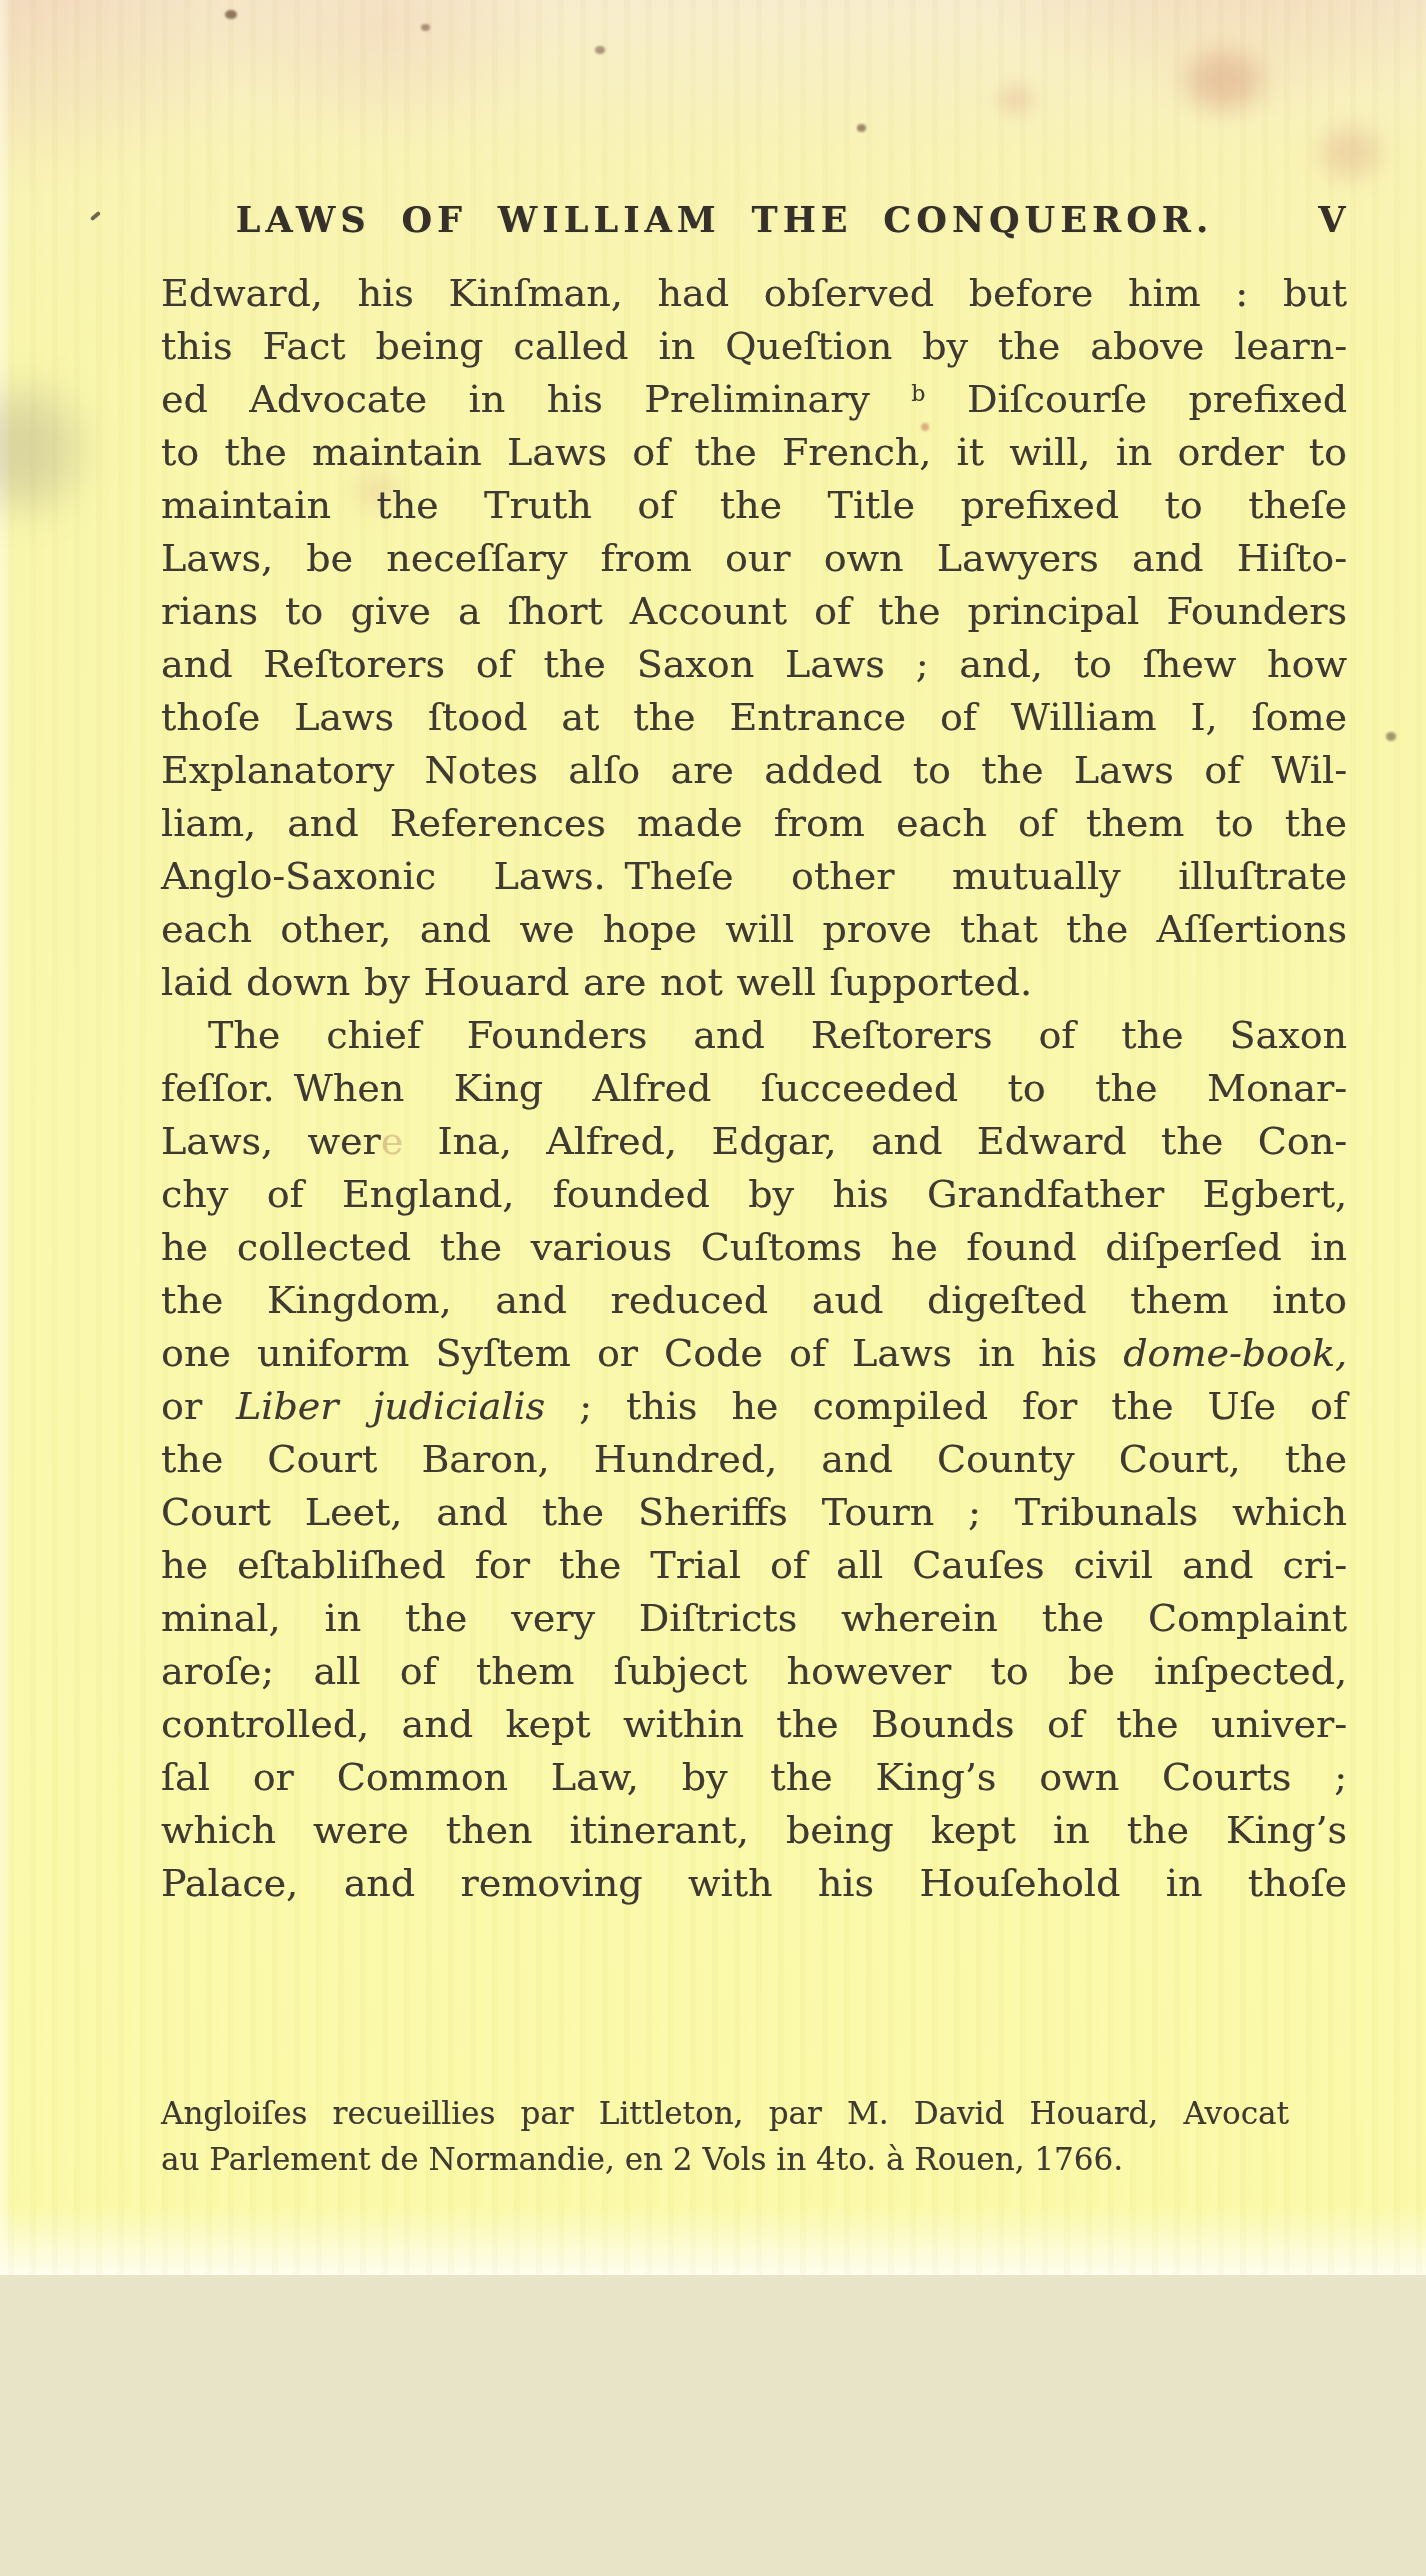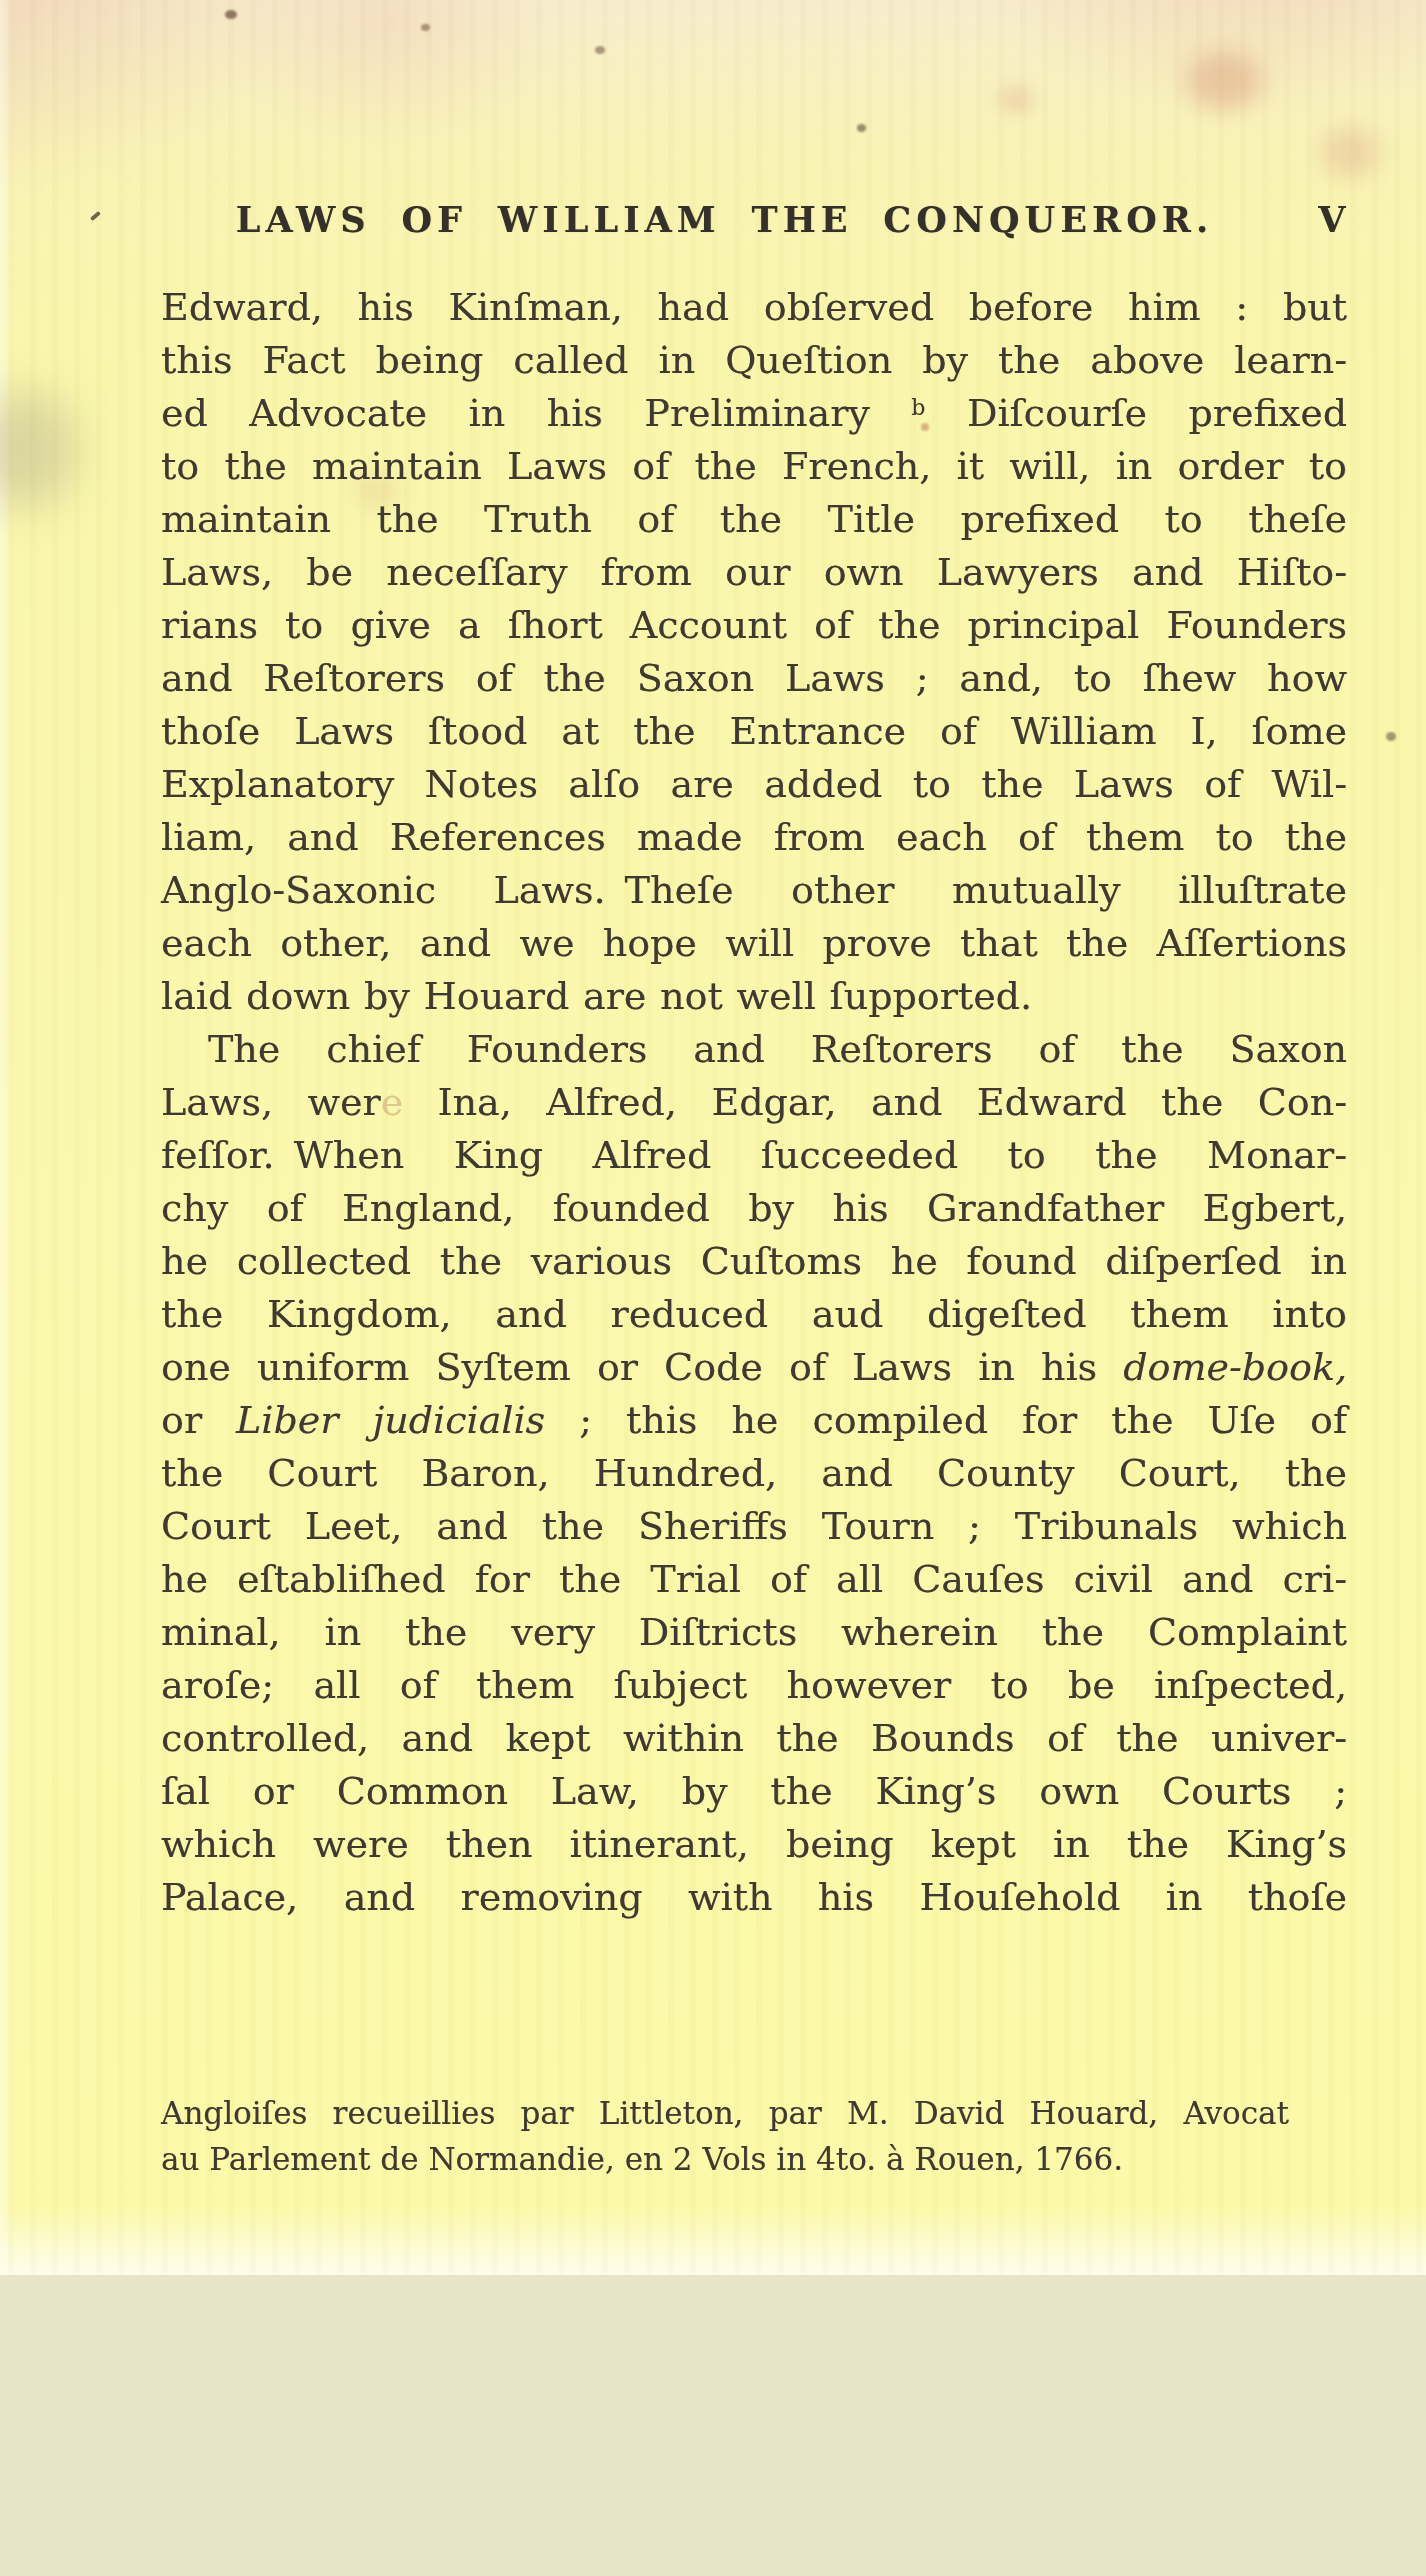--- a/index.html
+++ b/index.html
@@ -57,21 +57,21 @@
     letter-spacing: 5.1px; word-spacing: 13.5px;
   }
   .head-page { width: 59px; text-align: right; letter-spacing: 1.7px; }
   .stray-mark {
     position: absolute; left: -71px; top: 12px;
     width: 11px; height: 4.2px; background: #4a4238;
     transform: rotate(-40deg); border-radius: 1.7px; opacity: .8;
   }
 
   .body-text {
-    position: absolute; left: 161px; top: 281px; width: 1186px;
+    position: absolute; left: 161px; top: 267px; width: 1186px;
     font-size: 38px; line-height: 53px;
     text-shadow: 0.3px 0.3px 0.6px rgba(70,60,45,.45);
     word-spacing: 1.7px;
   }
   .tline { text-align: justify; text-align-last: justify; height: 53px; white-space: pre-wrap; }
   .tline.end { text-align-last: left; }
   .tline.indent { text-indent: 47px; }
   .it { font-style: italic; }
   .sup { font-size: 0.58em; vertical-align: 0.5em; line-height: 0; }
   .faint { opacity: 0.3; color: #a2604f; }
@@ -129,22 +129,22 @@
       <div class="tline"><span>Laws, be neceſſary from our own Lawyers and Hiſto-</span></div>
       <div class="tline"><span>rians to give a ſhort Account of the principal Founders</span></div>
       <div class="tline"><span>and Reſtorers of the Saxon Laws ; and, to ſhew how</span></div>
       <div class="tline"><span>thoſe Laws ſtood at the Entrance of William I, ſome</span></div>
       <div class="tline"><span>Explanatory Notes alſo are added to the Laws of Wil-</span></div>
       <div class="tline"><span>liam, and References made from each of them to the</span></div>
       <div class="tline"><span>Anglo-Saxonic Laws. Theſe other mutually illuſtrate</span></div>
       <div class="tline"><span>each other, and we hope will prove that the Aſſertions</span></div>
       <div class="tline end"><span>laid down by Houard are not well ſupported.</span></div>
       <div class="tline indent"><span>The chief Founders and Reſtorers of the Saxon</span></div>
+      <div class="tline"><span>feſſor. When King Alfred ſucceeded to the Monar-</span></div>
       <div class="tline"><span>Laws, wer</span><span class="faint">e</span><span> Ina, Alfred, Edgar, and Edward the Con-</span></div>
-      <div class="tline"><span>feſſor. When King Alfred ſucceeded to the Monar-</span></div>
       <div class="tline"><span>chy of England, founded by his Grandfather Egbert,</span></div>
       <div class="tline"><span>he collected the various Cuſtoms he found diſperſed in</span></div>
       <div class="tline"><span>the Kingdom, and reduced aud digeſted them into</span></div>
       <div class="tline"><span>one uniform Syſtem or Code of Laws in his </span><span class="it">dome-book,</span></div>
       <div class="tline"><span>or </span><span class="it">Liber judicialis</span><span> ; this he compiled for the Uſe of</span></div>
       <div class="tline"><span>the Court Baron, Hundred, and County Court, the</span></div>
       <div class="tline"><span>Court Leet, and the Sheriffs Tourn ; Tribunals which</span></div>
       <div class="tline"><span>he eſtabliſhed for the Trial of all Cauſes civil and cri-</span></div>
       <div class="tline"><span>minal, in the very Diſtricts wherein the Complaint</span></div>
       <div class="tline"><span>aroſe; all of them ſubject however to be inſpected,</span></div>

